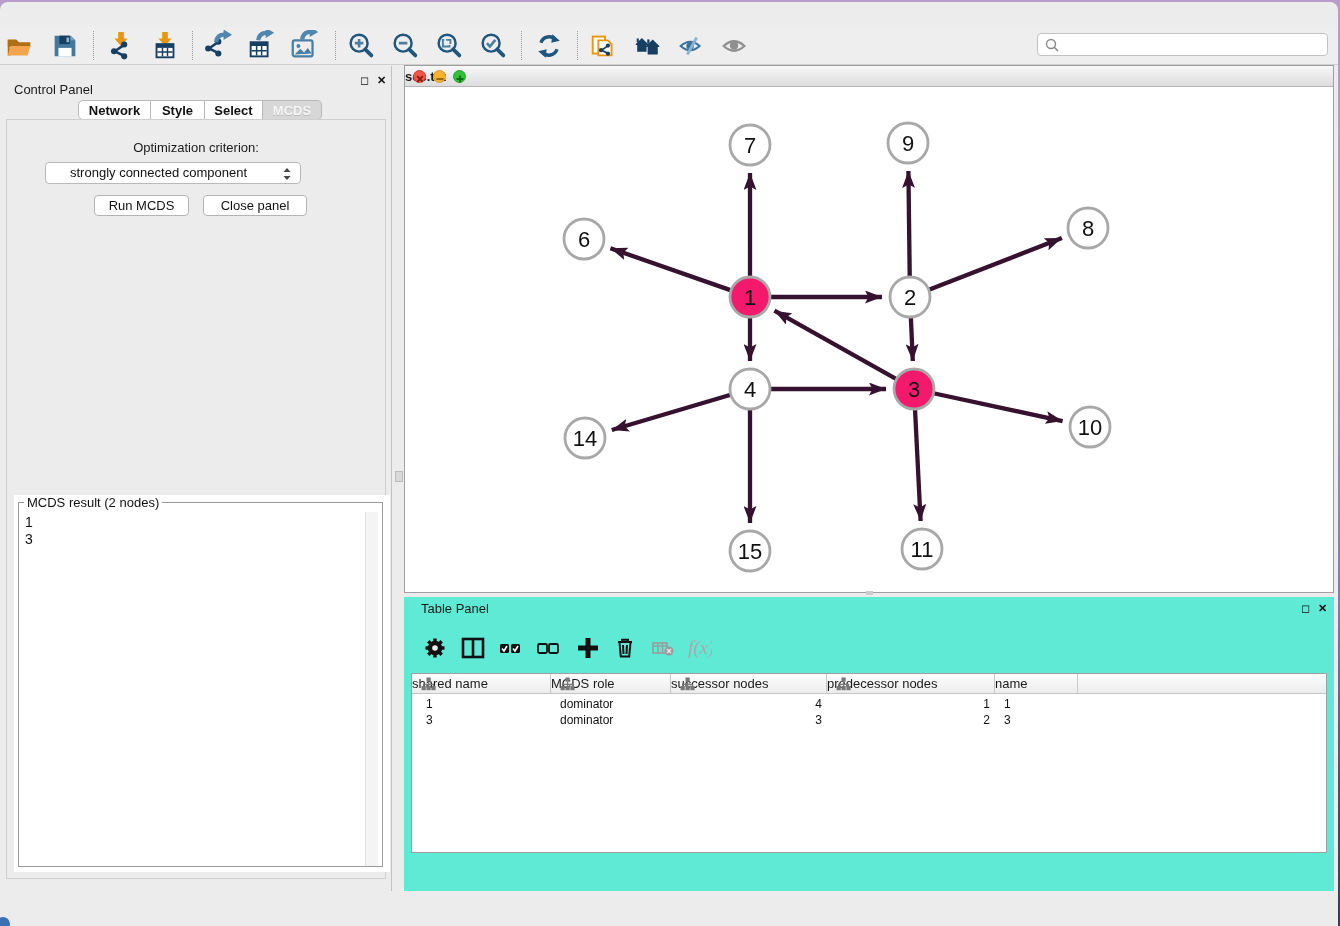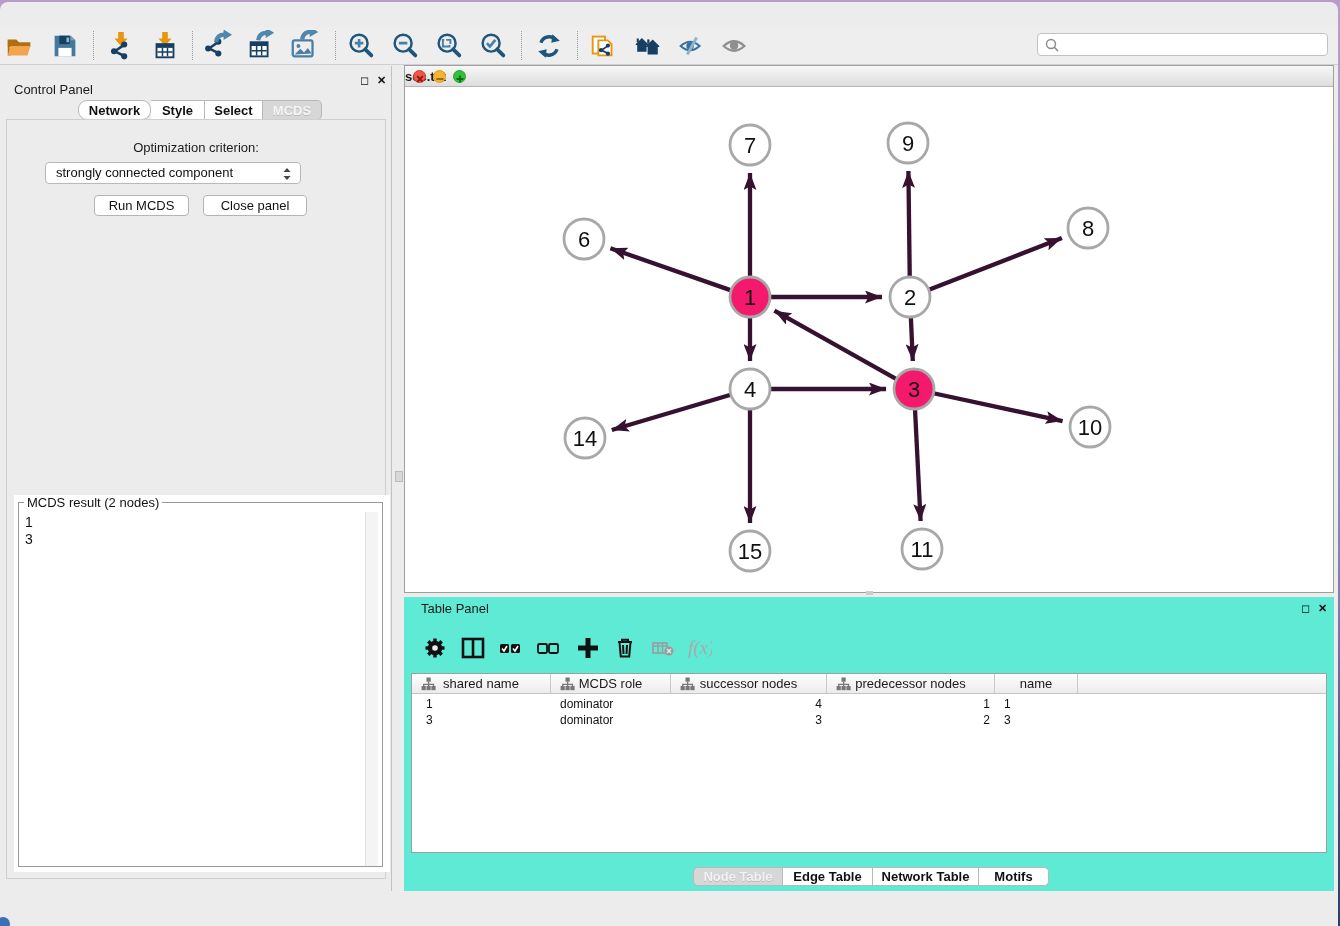--- a/index.html
+++ b/index.html
@@ -19,40 +19,40 @@
   #cpanel { position:absolute; left:0; top:64px; width:392px; height:825px; background:#ececec; border-right:1px solid #c2c2c2; }
   #cpanel h1 { position:absolute; left:14px; top:6px; font-size:13px; font-weight:normal; color:#1a1a1a;margin-top:10px; }
   .wbtn { position:absolute; top:8px; font-size:11px; color:#111; }
   .tabs { position:absolute; display:flex; }
   .tab { height:20px; line-height:19px; font-size:13px; font-weight:bold; color:#111; background:#fff; border:1px solid #b9b9b9; border-left:none; padding:0; text-align:center; }
   .tab.first { border-left:1px solid #b9b9b9; border-radius:5px 0 0 5px; }
   .tab.last { border-radius:0 5px 5px 0; }
   .tab.sel { background:#d7d7d7; color:#f5f5f5; text-shadow:0 1px 0 #bbb; }
   #cpcontent { position:absolute; left:6px; top:53px; width:380px; height:760px; border:1px solid #cfcfcf; background:#ececec; }
   #optlabel { position:absolute; top:20px; width:100%; text-align:center; font-size:13px; color:#1a1a1a; }
-  #dropdown { position:absolute; left:38px; top:42px; width:256px; height:22px; background:#fff; border:1px solid #b9b9b9; border-radius:4px; font-size:13px; color:#111; line-height:20px; padding-left:10px; }
+  #dropdown { position:absolute; left:38px; top:42px; width:256px; height:22px; background:#fff; border:1px solid #b9b9b9; border-radius:4px; font-size:13px; color:#111; line-height:20px; padding-left:24px; }
   .btn { position:absolute; height:21px; background:#fff; border:1px solid #b4b4b4; border-radius:4px; font-size:13px; color:#111; text-align:center; line-height:19px; }
   #resultpanel { position:absolute; left:7px; top:375px; width:376px; height:377px; background:#fff; }
   #fieldset { position:absolute; left:4px; top:7px; width:365px; height:365px; border:1px solid #9a9a9a; }
   #legend { position:absolute; left:5px; top:-8px; background:#fff; padding:0 3px; font-size:13px; color:#111; }
   #resulttext { position:absolute; left:1px; top:9px; width:344px; height:354px; background:#fff; font-size:14px; color:#111; line-height:16.5px; padding:2px 0 0 5px; }
   #rscroll { position:absolute; right:4px; top:9px; width:13px; height:354px; background:#f4f4f4; border-left:1px solid #e0e0e0; }
   
   #netwin { position:absolute; left:404px; top:63px; width:930px; height:528px; border:1px solid #9f9f9f; background:#fff; }
   #nettitle { position:absolute; left:0; top:0; width:100%; height:21px; background:linear-gradient(180deg,#f7f7f7,#dddddd); border-bottom:1px solid #b5b5b5; }
   #nettitle span { display:block; text-align:left; font-size:13px; font-weight:bold; color:#1a1a1a; padding-top:3px; }
   .mac { position:absolute; top:4px; width:13px; height:13px; border-radius:50%; }
   #canvas { position:absolute; left:0; top:21px; width:928px; height:503px; background:#fff; }
   
   #tpanel { position:absolute; left:404px; top:595px; width:930px; height:294px; background:#5eead4; }
   #tpanel h1 { position:absolute; left:17px; top:4px; font-size:13px; font-weight:normal; color:#1a1a1a; }
   #ttool { position:absolute; left:14px; top:38px; width:902px; height:32px; }
   #tablebox { position:absolute; left:7px; top:76px; width:916px; height:180px; background:#fff; border:1px solid #9f9f9f; }
   #thead { position:absolute; left:0; top:0; width:100%; height:20px; background:linear-gradient(180deg,#fdfdfd,#ececec); border-bottom:1px solid #c4c4c4; }
-  .th { position:absolute; top:0; height:20px; border-right:1px solid #c9c9c9; font-size:13px; color:#1a1a1a; text-align:center; line-height:20px; }
+  .th { position:absolute; top:0; height:20px; border-right:1px solid #c9c9c9; font-size:13px; color:#1a1a1a; line-height:20px; }
   .trow { position:absolute; left:0; width:100%; height:16px; font-size:12px; color:#111; }
   .cell { position:absolute; top:1px; }
   .num { text-align:right; }
   #btabs { position:absolute; left:289px; top:270px; display:flex; }
   .btab { height:19px; line-height:18px; font-size:13px; font-weight:bold; color:#111; background:#fff; border:1px solid #b9b9b9; border-left:none; padding:0; text-align:center; }
   .btab.first { border-left:1px solid #b9b9b9; border-radius:5px 0 0 5px; }
   .btab.last { border-radius:0 5px 5px 0; }
   .btab.sel { background:#d7d7d7; color:#f2f2f2; text-shadow:0 1px 0 #bbb; }
   
   #status { position:absolute; left:0; top:889px; width:1338px; height:33px; background:#ececec; border-top:1px solid #c6c6c6; }
@@ -197,21 +197,21 @@
 <circle cx="8" cy="8" r="4.5" fill="none" stroke="#8a8a8a" stroke-width="1.4"></circle>
 <line x1="11.3" y1="11.3" x2="15" y2="15" stroke="#8a8a8a" stroke-width="1.6"></line>
         </svg>
       </div>
   </div>
   <div id="cpanel">
     <h1>Control Panel</h1>
     <div class="wbtn" style="left:360px;">◻</div>
     <div class="wbtn" style="left:377px; font-weight:bold;">✕</div>
     <div class="tabs" style="left:78px; top:34px;">
-      <div class="tab first" style="width:73px;border-radius:9px;">Network</div>
+      <div class="tab first" style="width:73px;">Network</div>
       <div class="tab" style="width:54px;">Style</div>
       <div class="tab" style="width:58px;">Select</div>
       <div class="tab last sel" style="width:59px;">MCDS</div>
     </div>
     <div id="cpcontent">
       <div id="optlabel">Optimization criterion:</div>
       <div id="dropdown">strongly connected component<svg width="12" height="18" style="position:absolute;right:7px;top:2px" viewBox="0 0 12 18">
 <path d="M2.5 7 l3.5 -4 3.5 4 z" fill="#444"></path>
             <path d="M2.5 11 l3.5 4 3.5 -4 z" fill="#444"></path>
           </svg></div>
@@ -394,23 +394,17 @@
           <div class="cell" style="left:592px;">1</div>
         </div>
       <div class="trow" style="top:38px;">
           <div class="cell" style="left:14px;">3</div>
           <div class="cell" style="left:148px;">dominator</div>
           <div class="cell num" style="left:300px;width:110px;">3</div>
           <div class="cell num" style="left:465px;width:113px;">2</div>
           <div class="cell" style="left:592px;">3</div>
         </div>
     </div>
-    <div id="btabs">
-      <div class="btab first sel" style="width:90px;">Node Table</div>
-      <div class="btab" style="width:90px;">Edge Table</div>
-      <div class="btab" style="width:106px;">Network Table</div>
-      <div class="btab last" style="width:70px;">Motifs</div>
-    </div>
   </div>
   <div style="position:absolute;left:395px;top:469px;width:8px;height:11px;background:#d8d8d8;border:1px solid #bcbcbc;"></div>
 <div style="position:absolute;left:866px;top:589px;width:7px;height:4px;background:#cccccc;"></div>
 </div>
 <div style="position:absolute;left:-4px;top:917px;width:14px;height:14px;border-radius:50%;background:#3d6fb5;"></div>
 
 </body></html>

